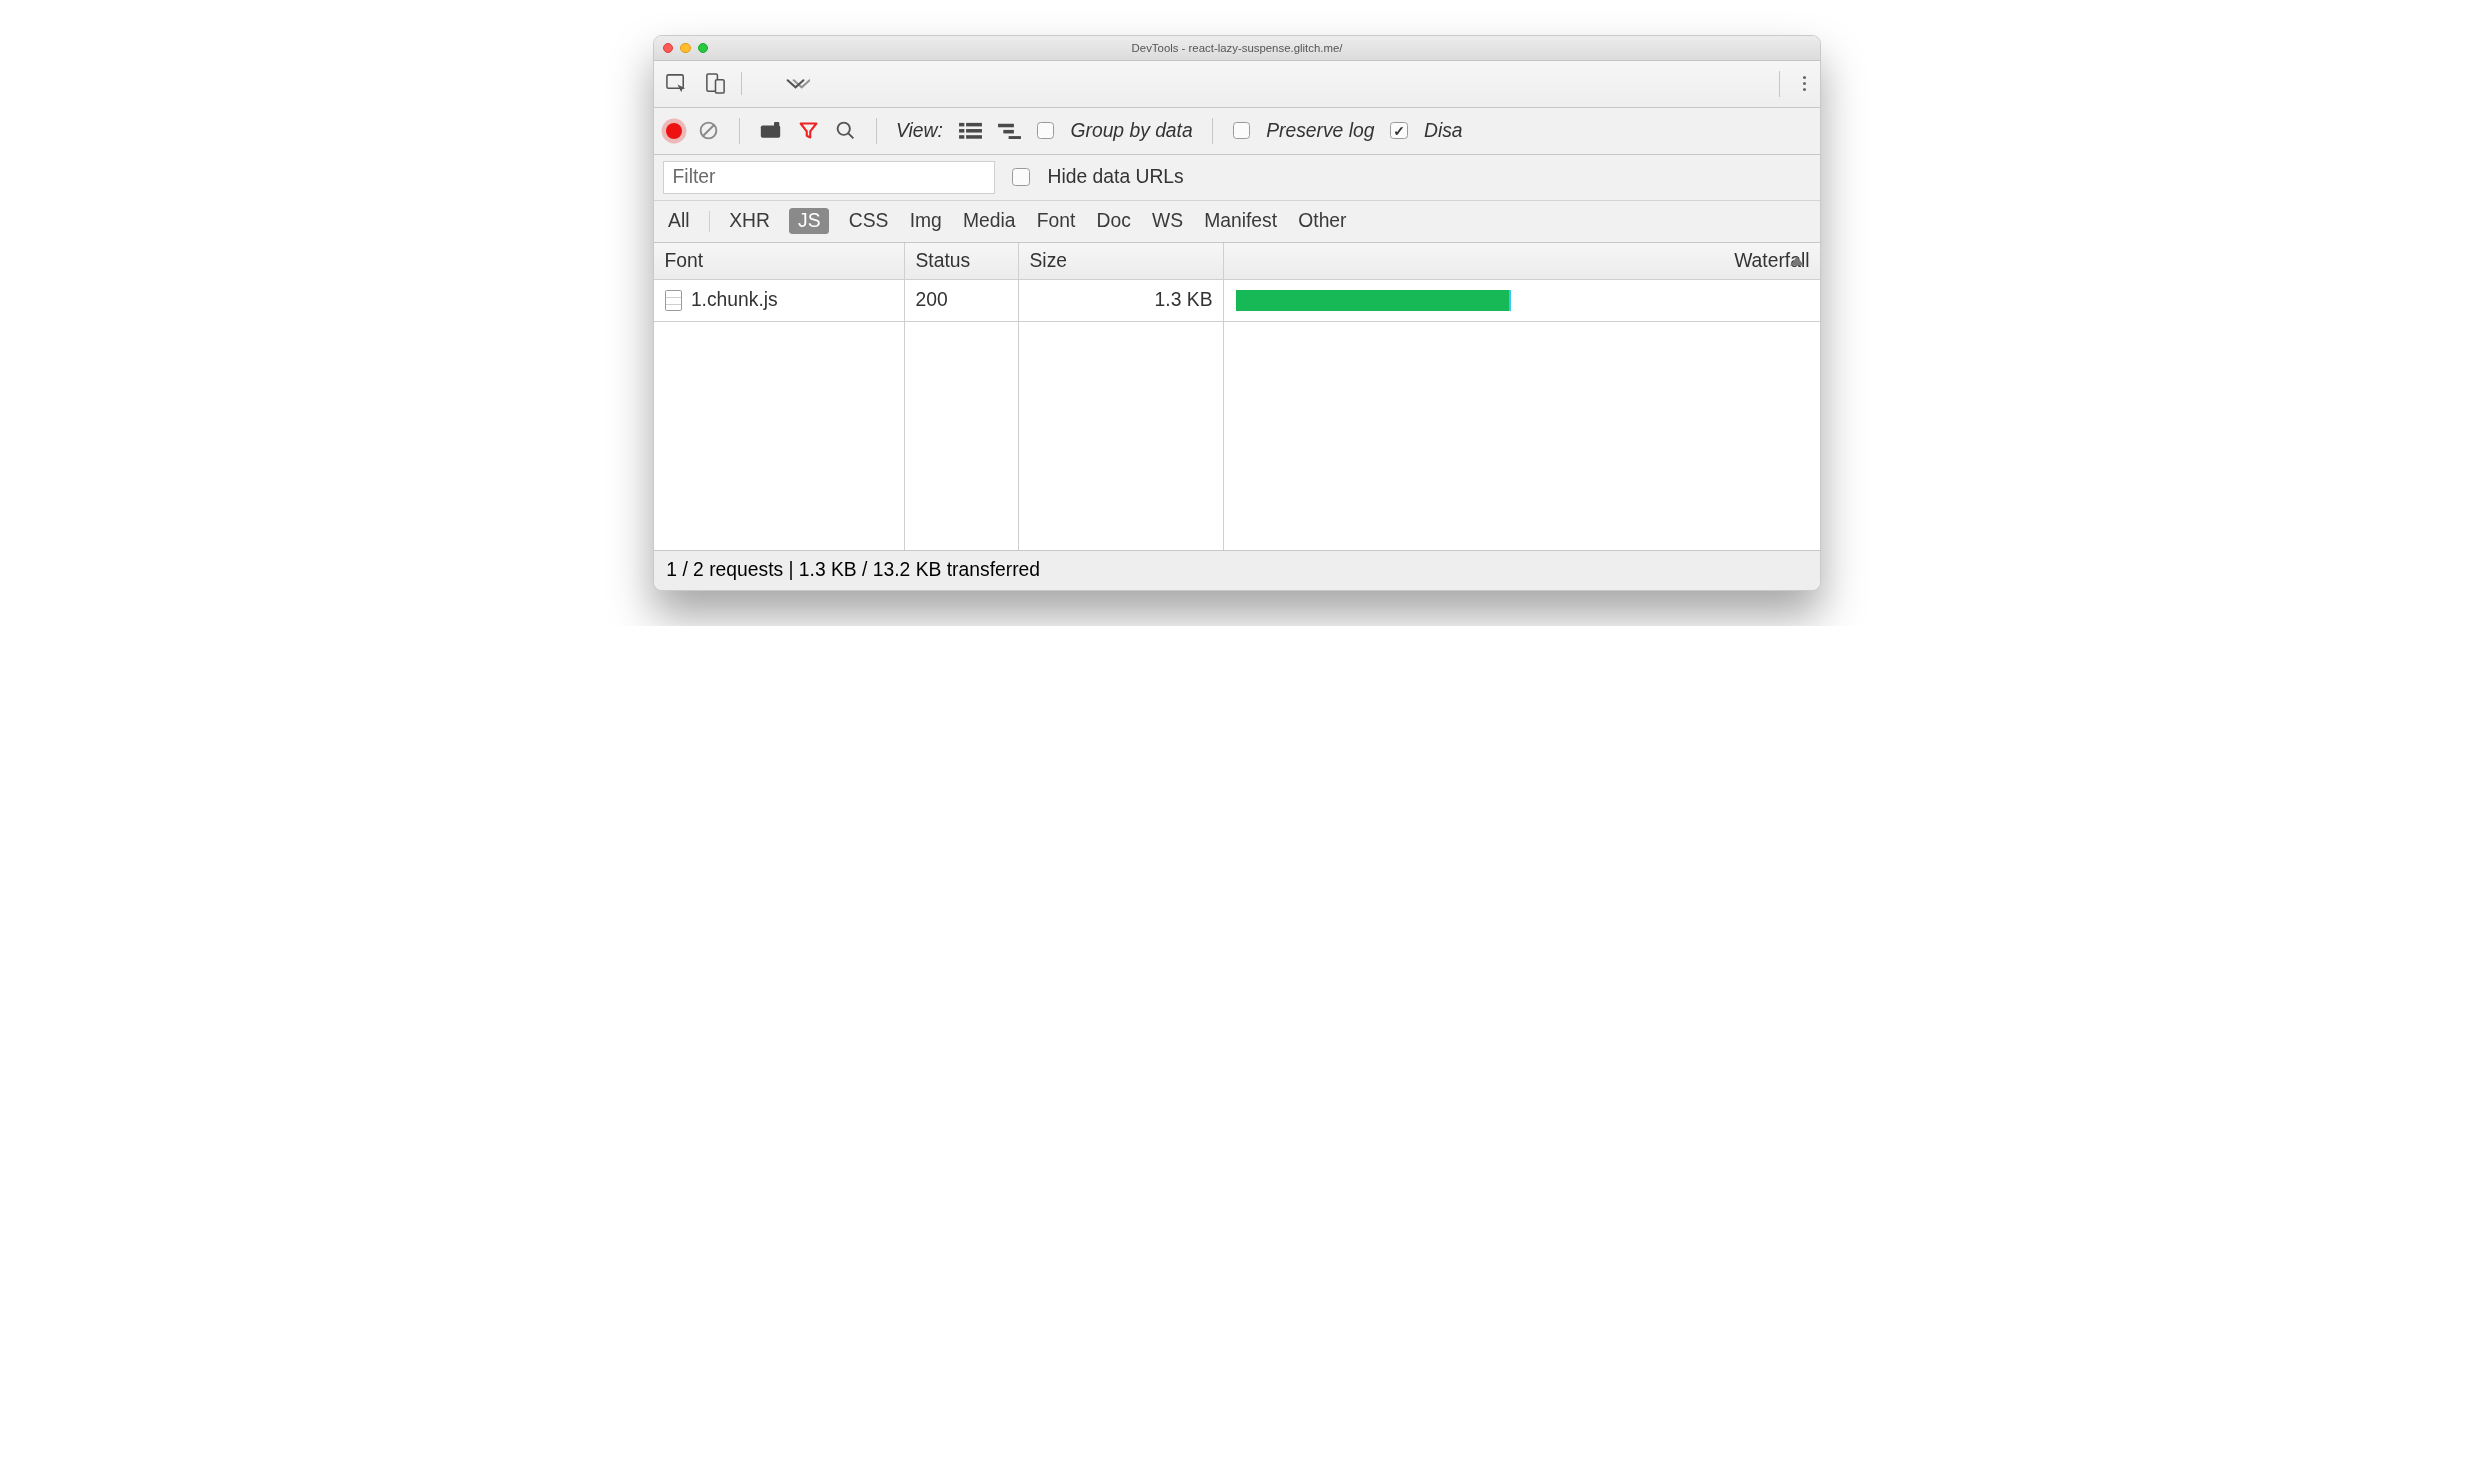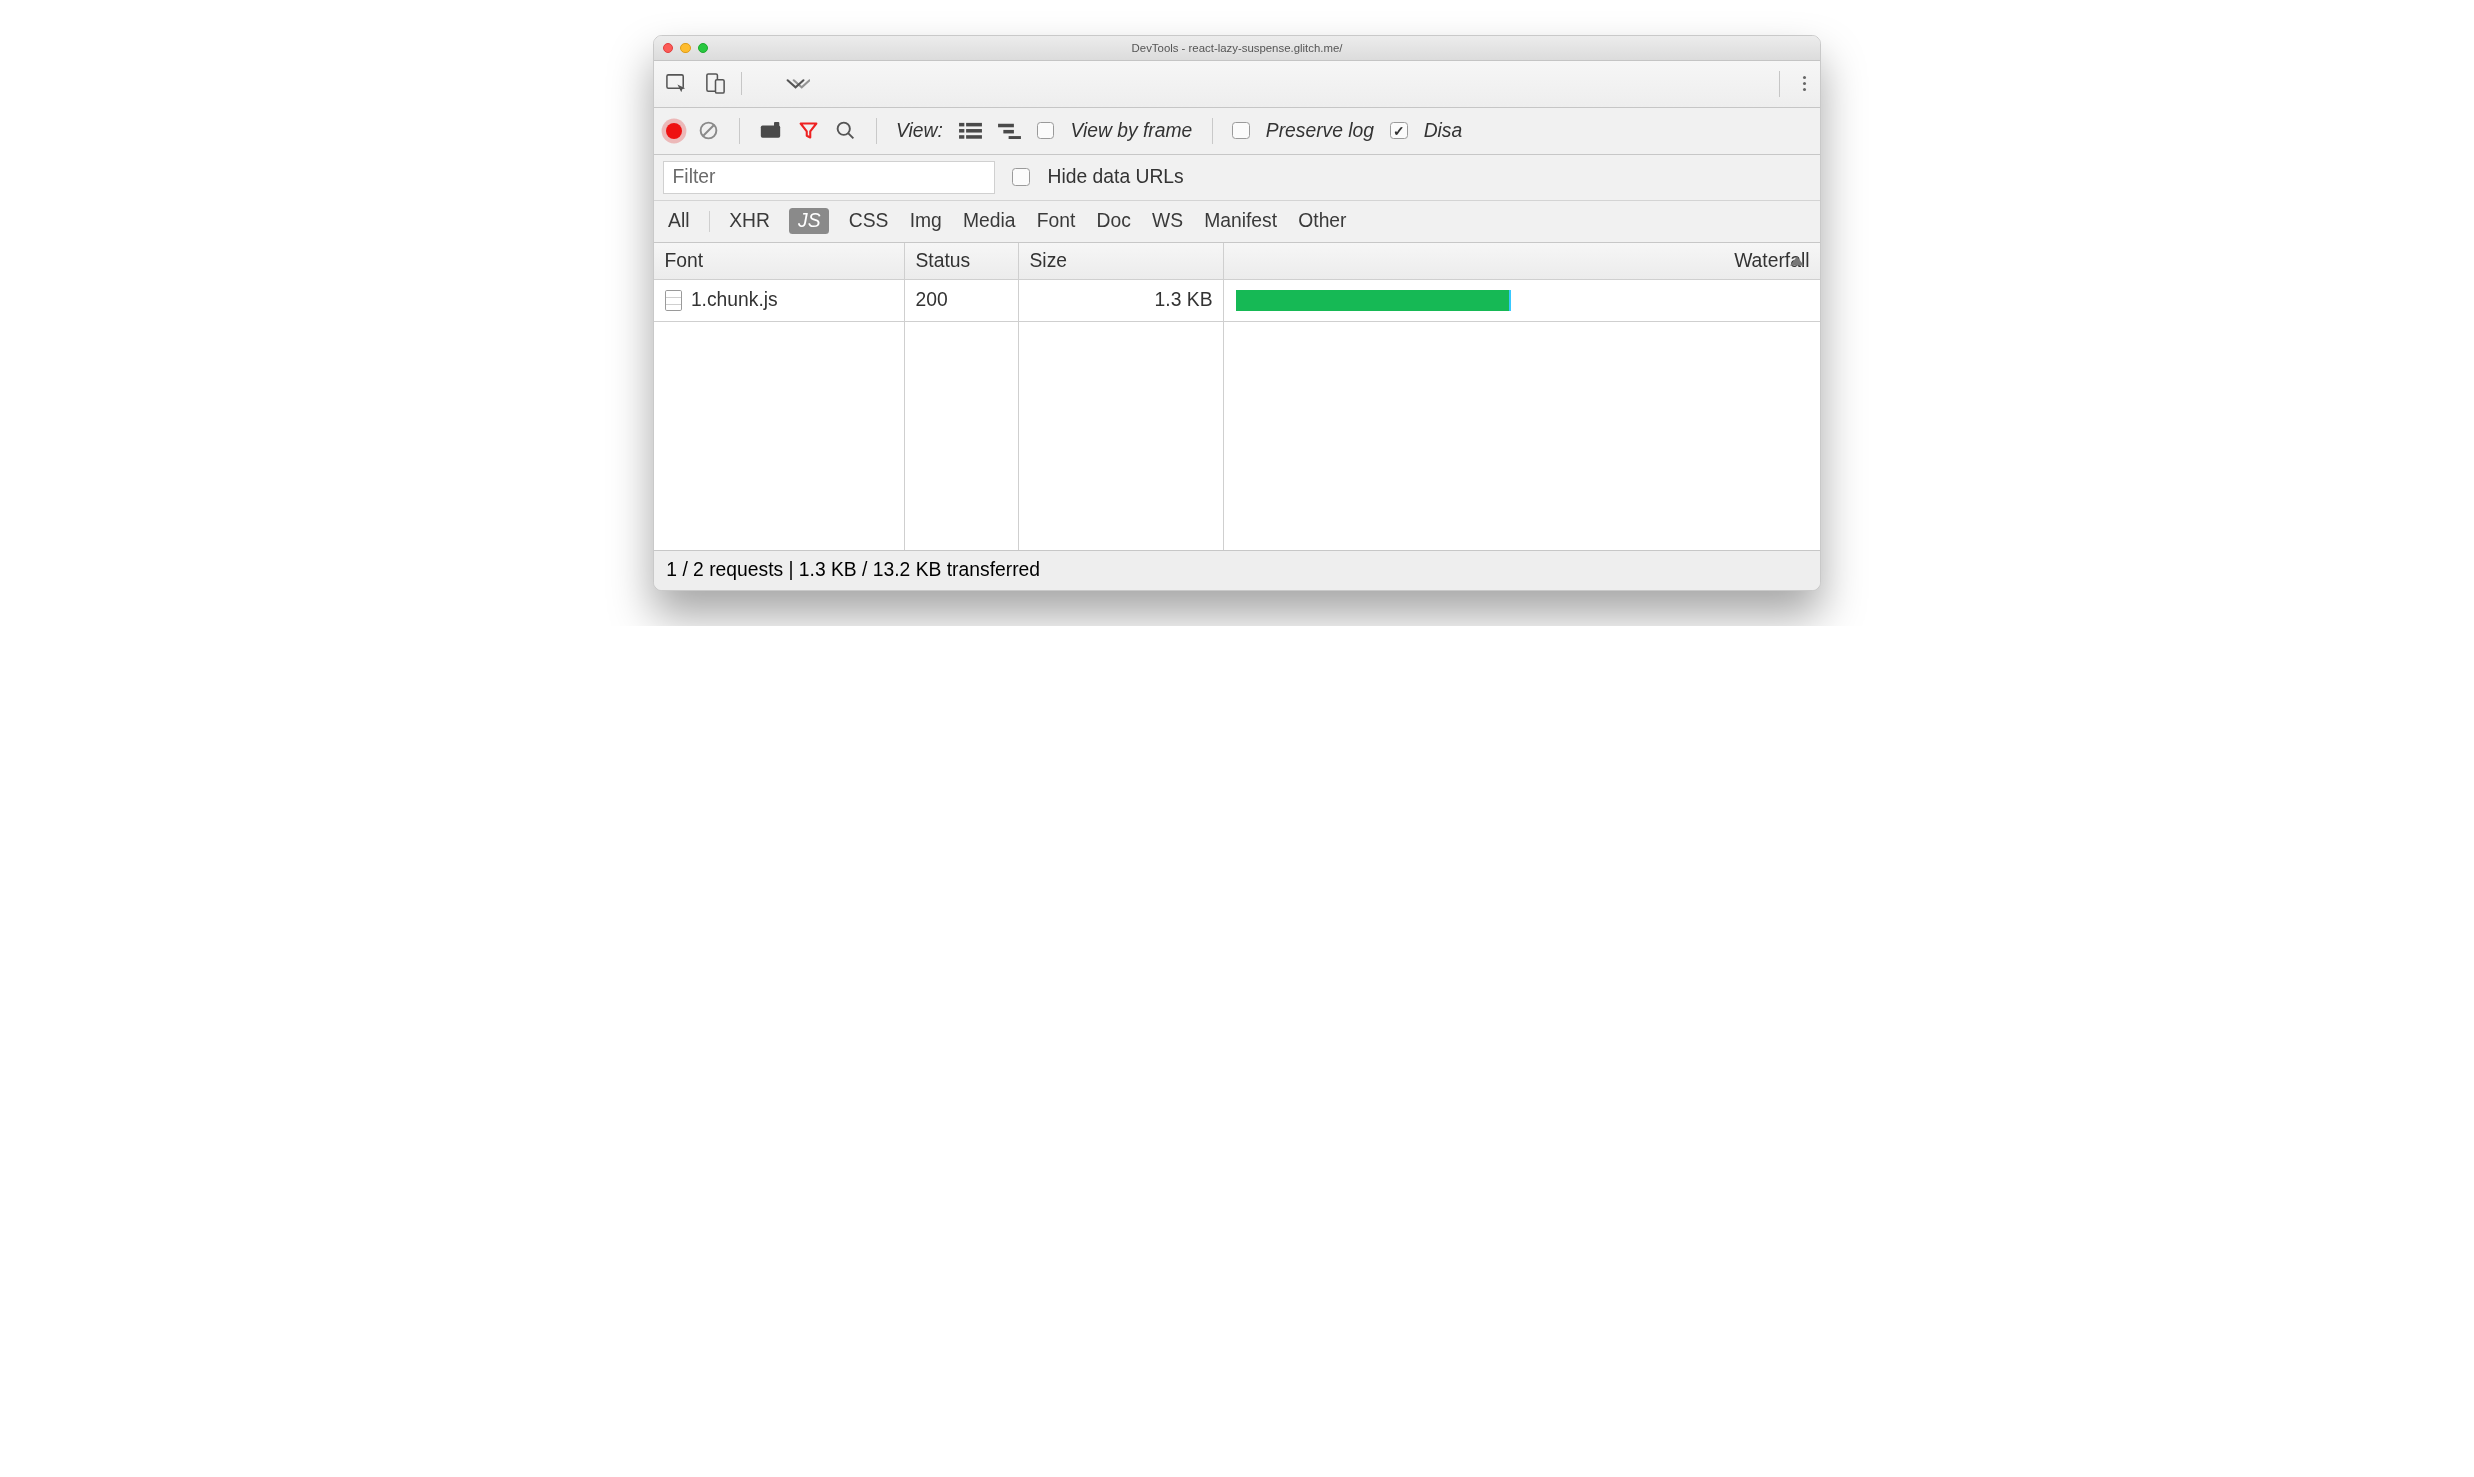--- a/index.html
+++ b/index.html
@@ -92,21 +92,21 @@
 
   
   .typebar {
     display:flex; align-items:center; gap:17.6px;
     height:42px; padding:0 12.3px;
     background:#f1f1f1; border-bottom:0.9px solid #c7c7c7;
     font-size:19.3px;
   }
   .typebar .chip { color:#3a3a3a; cursor:pointer; padding:1.8px 1.8px;}
   .chipsep { width:0.9px; height:21px; background:#cfcfcf; }
-  .chip.selected { background:#8a8a8a; color:#fff; border-radius:3.5px; padding:1.8px 8.8px;font-style:italic; }
+  .chip.selected { background:#8a8a8a; color:#fff; border-radius:3.5px; padding:1.8px 8.8px; }
 
   
   .table { display:grid; grid-template-columns: 251px 114px 205px 1fr; }
   .th, .td {
     border-right:0.9px solid #cfcfcf;
     border-bottom:0.9px solid #cfcfcf;
     padding:7px 10.5px;
     background:#fff;
   }
   .th {
@@ -222,21 +222,21 @@
         </svg>
     </span>
     <span class="tool-btn">
       <svg width="23" height="17.6" viewBox="0 0 26 20" fill="#4a4a4a">
           <rect x="0" y="2" width="18" height="4"></rect>
           <rect x="6" y="9" width="12" height="4"></rect>
           <rect x="12" y="16" width="14" height="4"></rect>
         </svg>
     </span>
     <span class="checkbox"></span>
-    <span class="lbl">View by frame</span>
+    <span class="lbl">Group by data</span>
     <span class="tsep"></span>
     <span class="checkbox"></span>
     <span class="lbl">Preserve log</span>
     <span class="checkbox checked"></span>
     <span class="lbl">Disa</span>
   </div>
 
   <div class="filterbar">
     <input class="filter-input" placeholder="Filter" style="">
     <span class="checkbox"></span>

